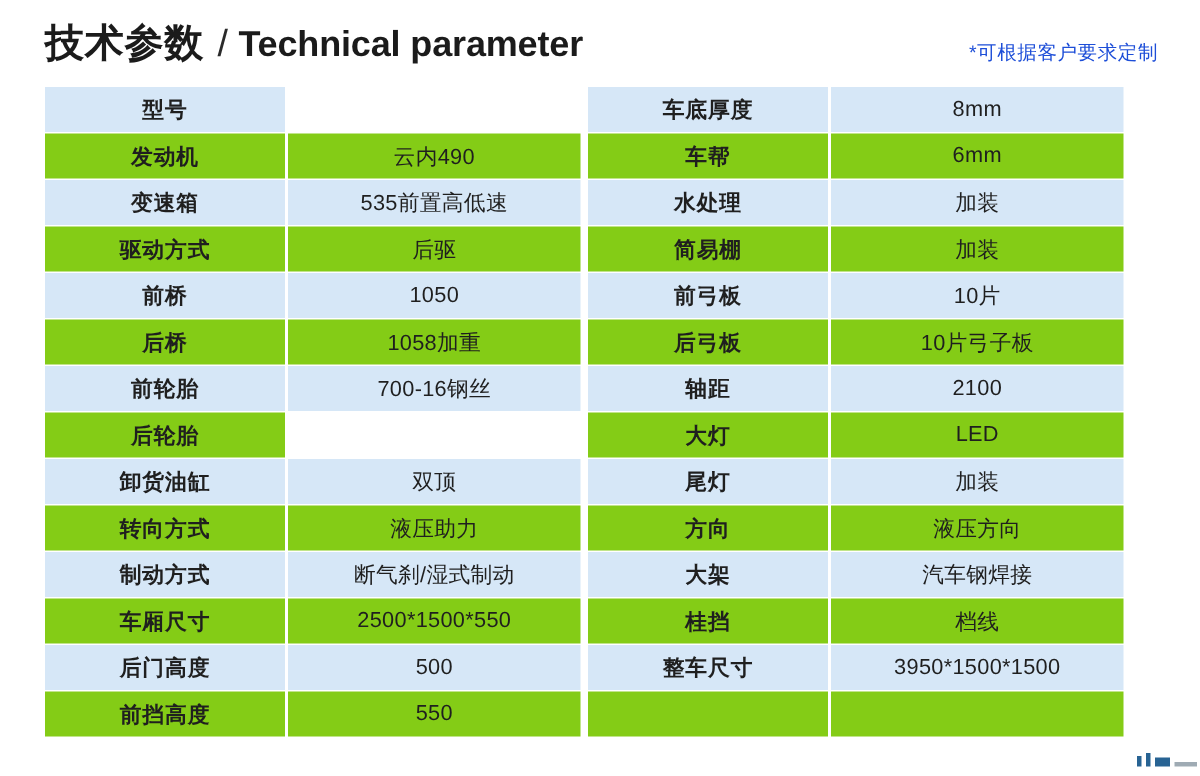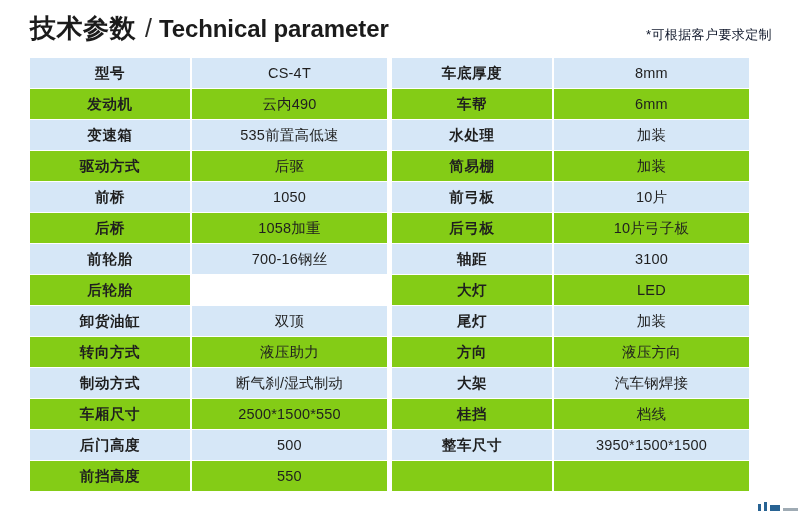--- a/index.html
+++ b/index.html
@@ -47,21 +47,21 @@
     font-size: 24px;
     font-weight: 700;
     color: #1b1b1b;
     letter-spacing: -0.1px;
   }
   .header-note {
     position: absolute;
     right: 28px;
     top: 26px;
     font-size: 13px;
-    color: #0f172a;
+    color: #1d4ed8;
     letter-spacing: 0.4px;
     white-space: nowrap;
     margin-left: 24px;
   }
 
   
   .tables {
     position: absolute;
     left: 30px;
     top: 58px;
@@ -133,21 +133,20 @@
     <span class="title-slash">/</span>
     <span class="title-en">Technical parameter</span>
   </div>
   <div class="header-note">*可根据客户要求定制</div>
 </div>
 
 <div class="tables">
   <div class="spec-table" id="left-table">
       <div class="spec-row alt-blue">
         <div class="cell cell-label">型号</div>
-        <div class="cell cell-value">CS-4T</div>
       </div>
       <div class="spec-row alt-gray">
         <div class="cell cell-label">发动机</div>
         <div class="cell cell-value">云内490</div>
       </div>
       <div class="spec-row alt-blue">
         <div class="cell cell-label">变速箱</div>
         <div class="cell cell-value">535前置高低速</div>
       </div>
       <div class="spec-row alt-gray">
@@ -214,21 +213,21 @@
       <div class="spec-row alt-blue">
         <div class="cell cell-label">前弓板</div>
         <div class="cell cell-value">10片</div>
       </div>
       <div class="spec-row alt-gray">
         <div class="cell cell-label">后弓板</div>
         <div class="cell cell-value">10片弓子板</div>
       </div>
       <div class="spec-row alt-blue">
         <div class="cell cell-label">轴距</div>
-        <div class="cell cell-value">3100</div>
+        <div class="cell cell-value">2100</div>
       </div>
       <div class="spec-row alt-gray">
         <div class="cell cell-label">大灯</div>
         <div class="cell cell-value">LED</div>
       </div>
       <div class="spec-row alt-blue">
         <div class="cell cell-label">尾灯</div>
         <div class="cell cell-value">加装</div>
       </div>
       <div class="spec-row alt-gray">

